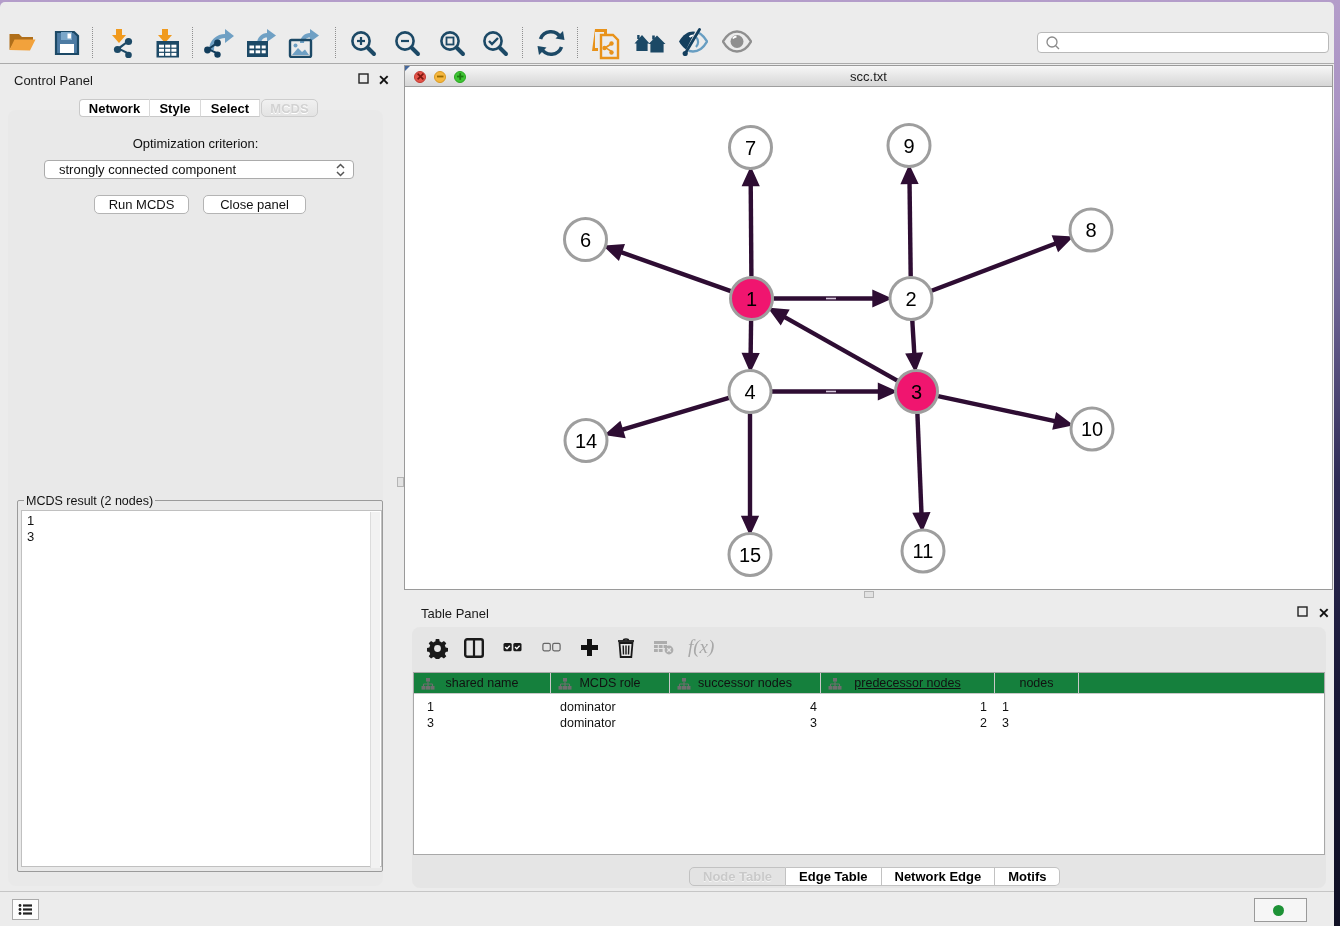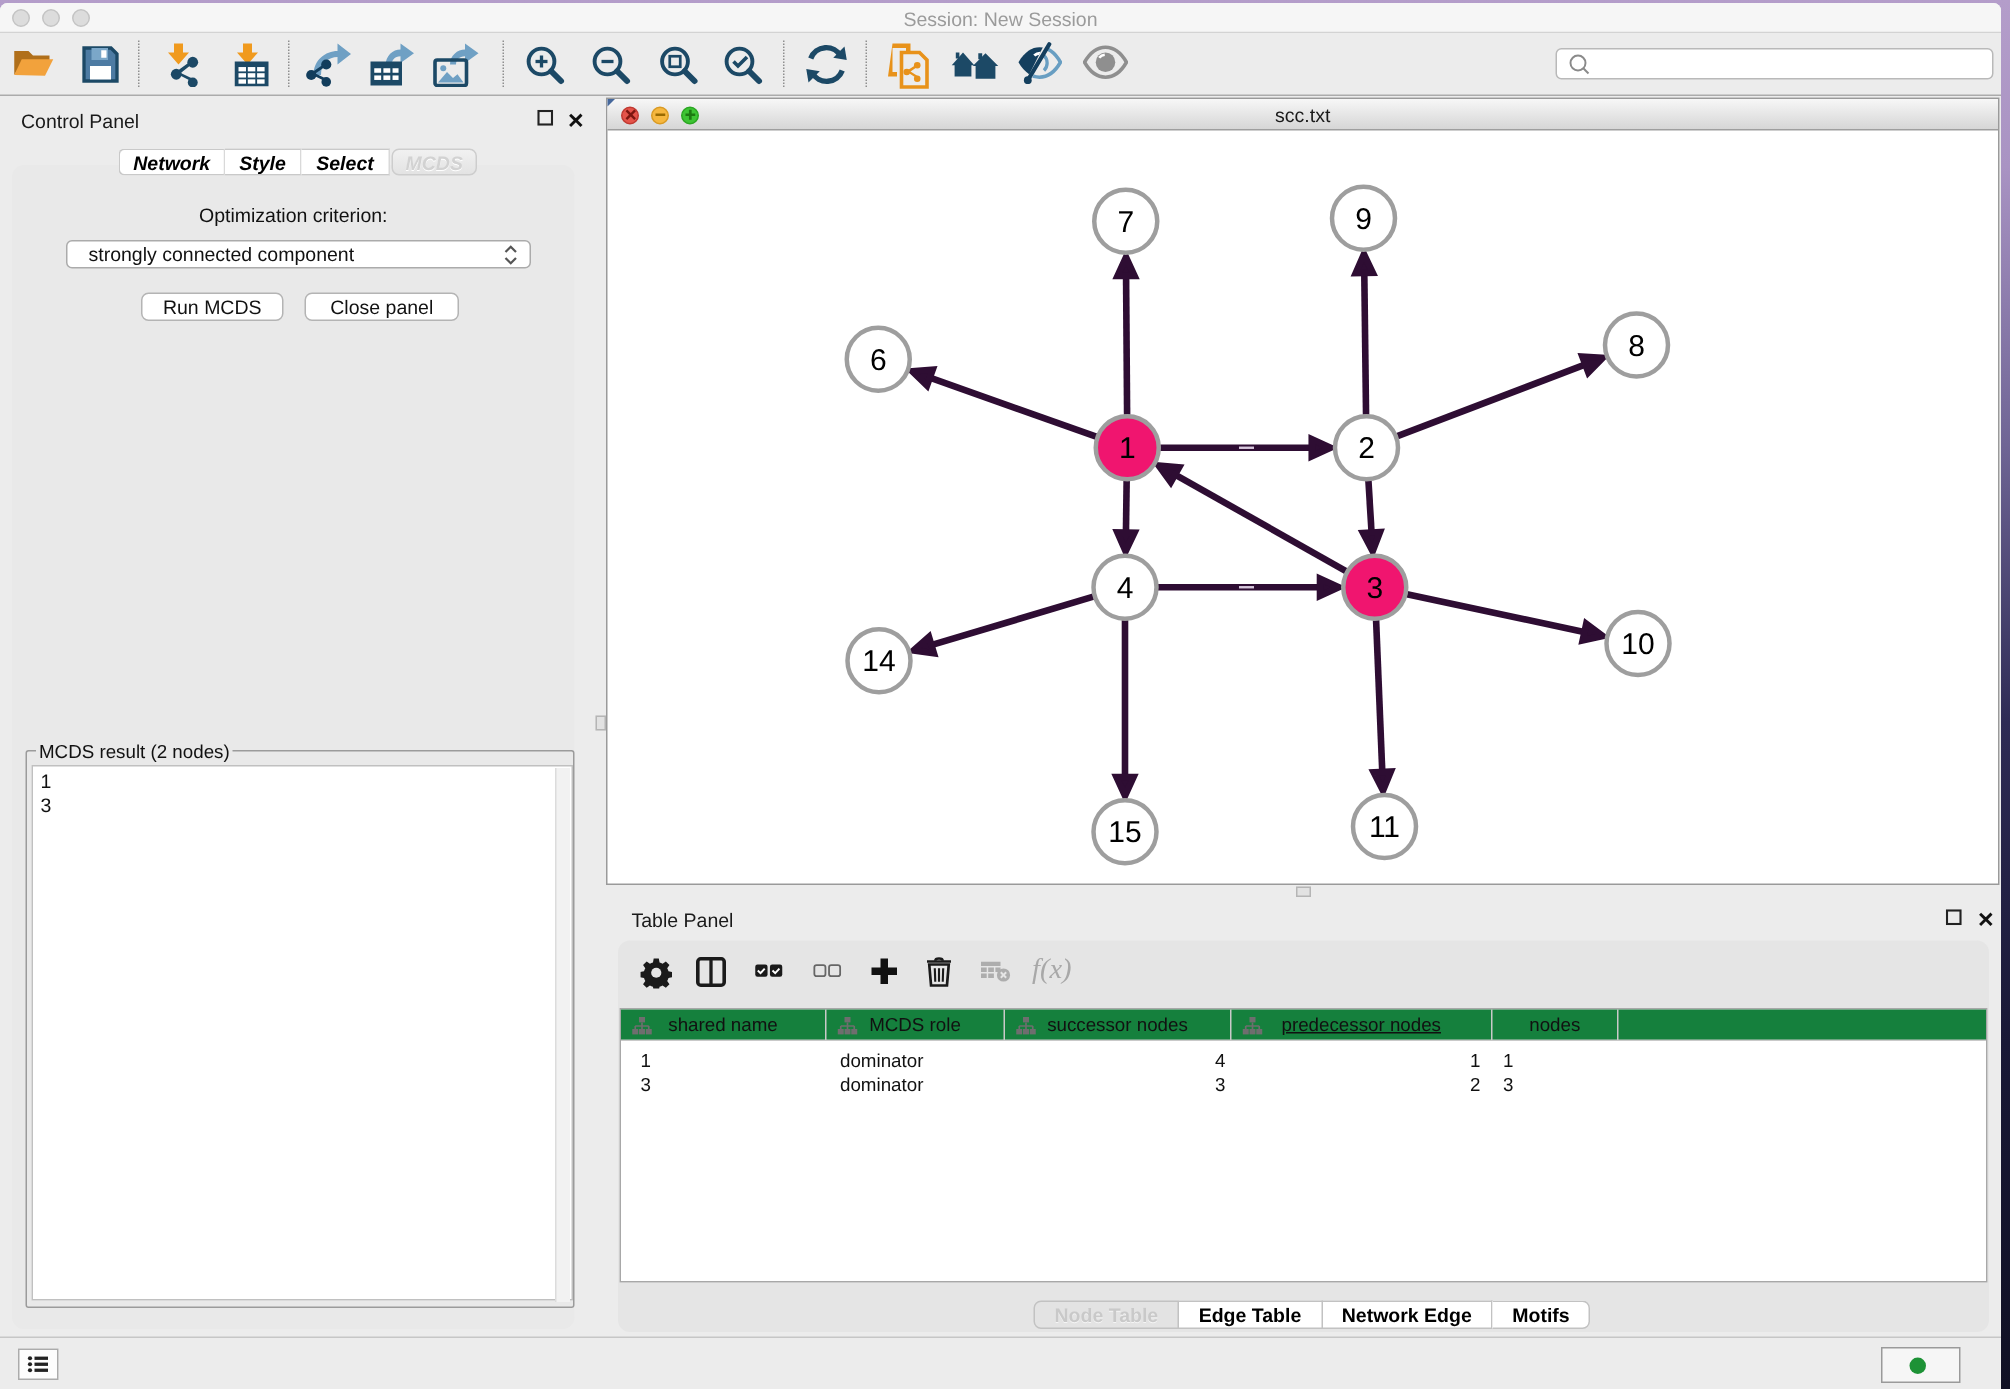--- a/index.html
+++ b/index.html
@@ -24,21 +24,21 @@
 .searchbox { position:absolute; left:1037px; top:10px; width:292px; height:21px;
   background:#fff; border:1px solid #b9b9b9; border-radius:4px; }
 
 .cpanel { position:absolute; left:0; top:62px; width:391px; height:827px;
   background:#ececec; }
 .panel-title { position:absolute; font-size:13px; color:#1a1a1a; }
 .pbtn { position:absolute; font-size:12px; color:#111; }
 .tabs { position:absolute; left:79px; top:35px; height:18px; display:flex; z-index:3; }
 .tab { font-size:13px; font-weight:bold; color:#000; background:#fff;
   border-top:1px solid #c9c9c9; border-bottom:1px solid #c9c9c9;
-  border-right:1px solid #d9d9d9; padding-top:1px; text-align:center; height:18px;font-style:italic; }
+  border-right:1px solid #d9d9d9; padding-top:1px; text-align:center; height:18px; }
 .tab.first { border-left:1px solid #c9c9c9; border-radius:4px 0 0 4px; }
 .tab.sel { background:linear-gradient(#f1f1f1,#e3e3e3); color:#d2d2d2;
   border:1px solid #cdcdcd; border-radius:5px; margin-left:1px;
   text-shadow:0 1px 0 #fff; }
 .cbody { position:absolute; left:8px; top:46px; width:375px; height:776px;
   background:#e9e9e9; border-radius:8px; }
 .optlabel { position:absolute; left:0; top:26px; width:100%; text-align:center;
   font-size:13px; color:#111; }
 .dropdown { position:absolute; left:36px; top:50px; width:310px; height:19px;
   background:#fff; border:1px solid #ababab; border-radius:4px;
@@ -89,26 +89,20 @@
   background:#fdfdfd; border:1px solid #ababab; }
 .membtn { position:absolute; left:1254px; top:6px; width:53px; height:24px;
   background:#f6f6f6; border:1px solid #9a9a9a; font-size:12px; color:#111;
   text-align:center; line-height:22px; }
 .memdot { display:inline-block; width:11px; height:11px; border-radius:50%;
   background:#1d9236; vertical-align:-1.5px; margin-right:4px; }
 </style>
 </head>
 <body>
 <div class="app">
-  <div class="titlebar">
-    <div class="tl" style="left:8px"></div>
-    <div class="tl" style="left:28px"></div>
-    <div class="tl" style="left:48px"></div>
-    <div class="title-text">Session: New Session</div>
-  </div>
   <div class="toolbar">
 
     <svg class="ticon" style="left:7px" width="30" height="30" viewBox="0 0 30 30">
       <path d="M2.5 22 V6 h9.5 l3 3 H26 v4 H8 Z" fill="#b06f1a"></path>
       <path d="M2.5 22 L7.5 11.5 H28.5 L23 22.5 Z" fill="#f2a23c"></path>
     </svg>
 
     <svg class="ticon" style="left:52px" width="30" height="30" viewBox="0 0 30 30">
       <path d="M4 4 h18 l4 4 v18 h-22 z" fill="#4d7ba3" stroke="#1c4966" stroke-width="2.2"></path>
       <rect x="9" y="4" width="11" height="8" fill="#7ba7c9"></rect>

